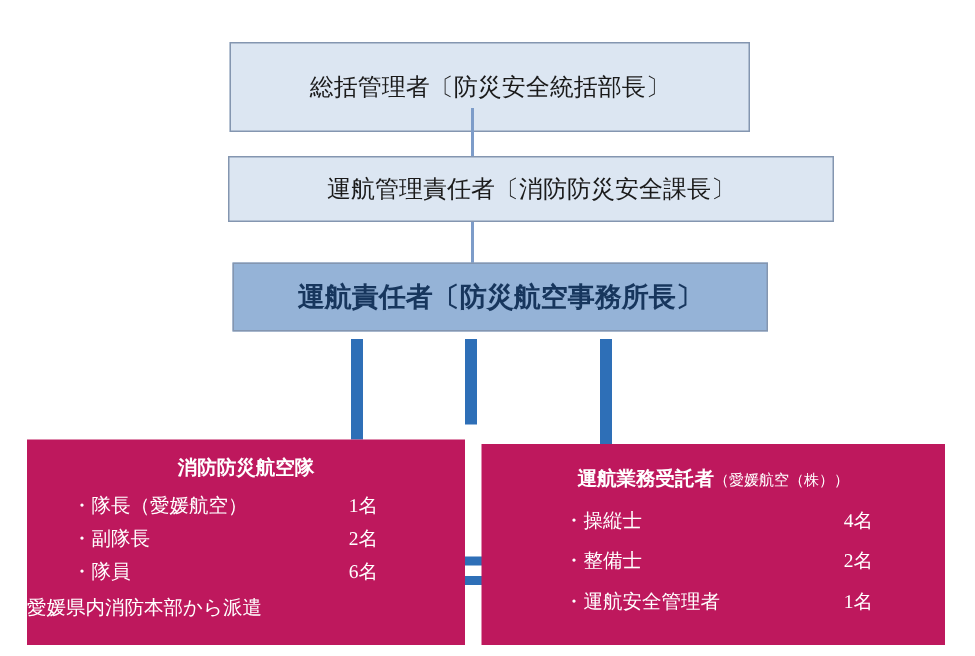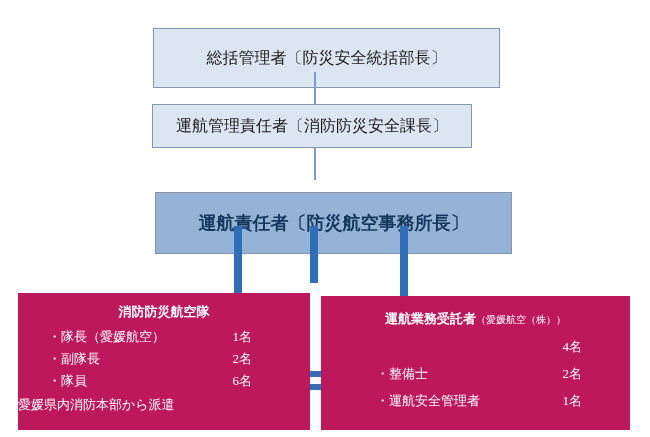--- a/index.html
+++ b/index.html
@@ -27,27 +27,27 @@
 <body>
 
 <div class="canvas">
 
   <div class="box light" style="left:153px;top:28px;width:347px;height:60px;">
     <span>総括管理者〔防災安全統括部長〕</span>
   </div>
 
   <div class="conn-thin" style="left:314px;top:72px;height:32px;"></div>
 
-  <div class="box light" style="left:152px;top:104px;width:320px;height:44px;">
+  <div class="box light" style="left:152px;top:104px;width:404px;height:44px;">
     <span>運航管理責任者〔消防防災安全課長〕</span>
   </div>
 
   <div class="conn-thin" style="left:314px;top:148px;height:32px;"></div>
 
-  <div class="box mid" style="left:155px;top:192px;width:357px;height:62px;">
+  <div class="box mid" style="left:155px;top:175px;width:357px;height:46px;">
     <span>運航責任者〔防災航空事務所長〕</span>
   </div>
 
   <div class="conn-thick" style="left:234px;top:226px;width:8px;height:67px;"></div>
   <div class="conn-thick" style="left:310px;top:226px;width:8px;height:57px;"></div>
   <div class="conn-thick" style="left:400px;top:226px;width:8px;height:70px;"></div>
 
   <div class="conn-thick" style="left:305px;top:371px;width:21px;height:6px;"></div>
   <div class="conn-thick" style="left:305px;top:384px;width:21px;height:6px;"></div>
 
@@ -66,20 +66,21 @@
       <span class="count">6名</span>
     </div>
     <div class="dk-footer">愛媛県内消防本部から派遣</div>
   </div>
 
   <div class="box dark rb" style="left:321px;top:296px;width:309px;height:134px;padding:14px 0 24px;">
     <div class="dk-title">
       <span>運航業務受託者</span><span class="note">（愛媛航空（株））</span>
     </div>
     <div class="dk-row">
+      <span>・操縦士</span>
       <span class="count">4名</span>
     </div>
     <div class="dk-row">
       <span>・整備士</span>
       <span class="count">2名</span>
     </div>
     <div class="dk-row">
       <span>・運航安全管理者</span>
       <span class="count">1名</span>
     </div>

